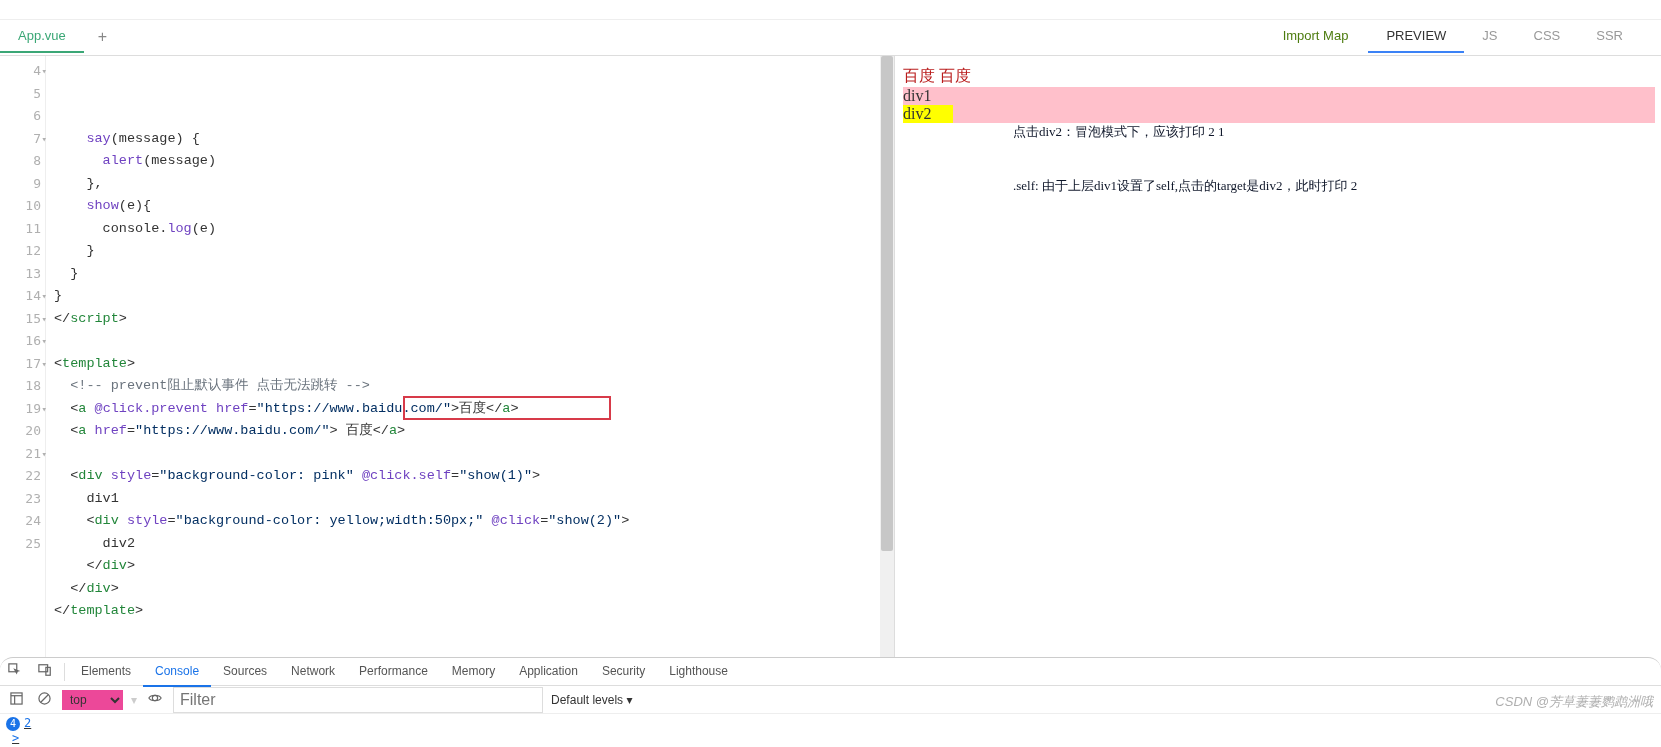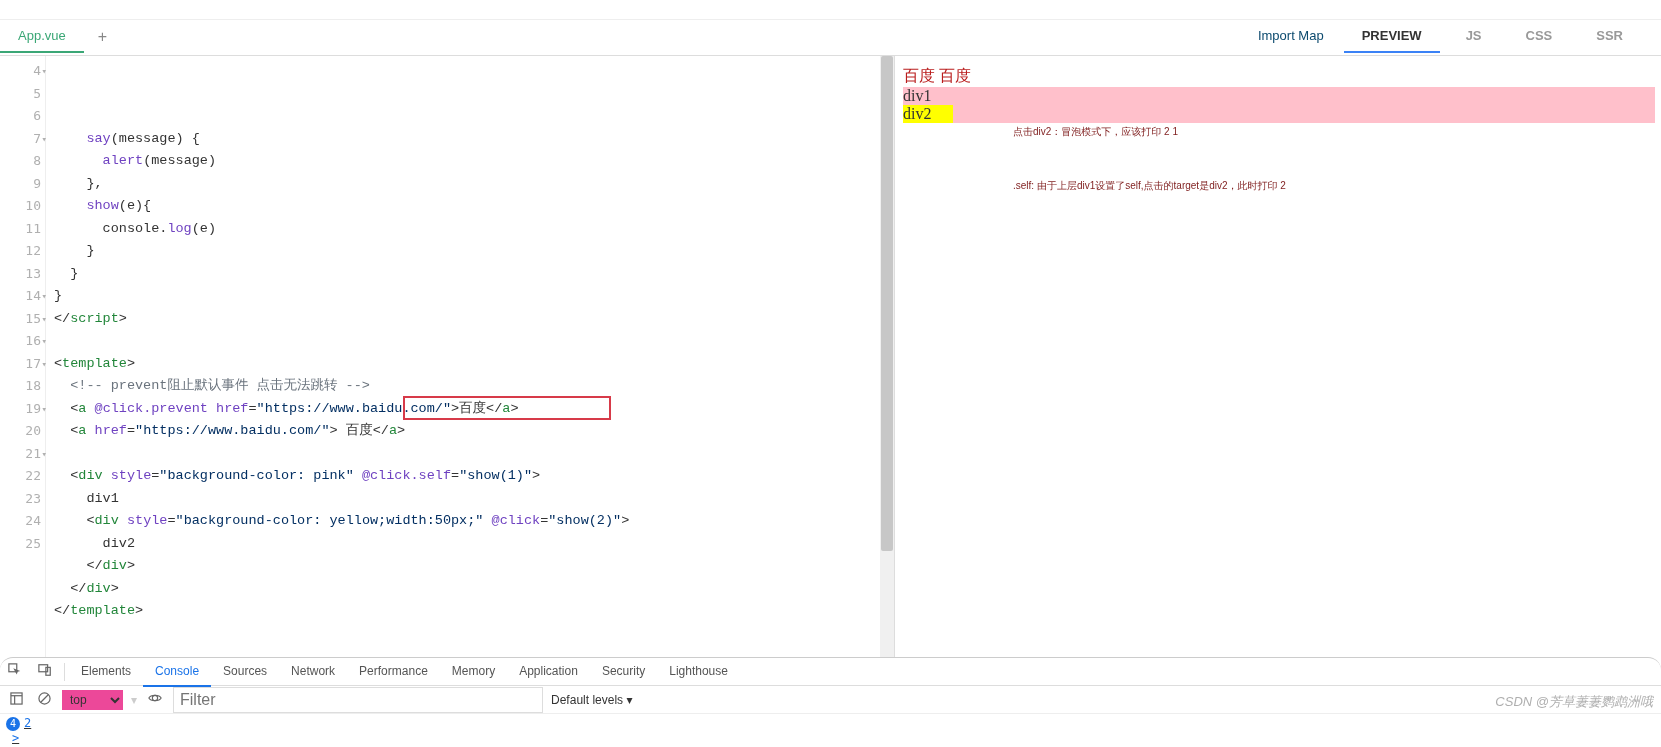--- a/index.html
+++ b/index.html
@@ -7,22 +7,22 @@
   .app { display: flex; flex-direction: column; height: 747px; width: 1661px; }
 
   
   .topbar { height: 20px; border-bottom: 1px solid #eee; }
 
   
   .tabrow { display: flex; align-items: flex-start; height: 36px; border-bottom: 1px solid #ddd; }
   .file-tab { padding: 8px 18px; color: #3ba776; border-bottom: 2px solid #3ba776; font-size: 13px; cursor: pointer; }
   .plus-tab { padding: 8px 14px; color: #888; font-size: 16px; cursor: pointer; }
   .spacer { flex: 1; }
-  .import-map { padding: 8px 20px; color: #0c4a6e; }
-  .preview-tabs { display: flex; gap: 8px; padding-right: 20px; font-weight: bold; }
+  .import-map { padding: 8px 20px; color: #4d7c0f; }
+  .preview-tabs { display: flex; gap: 0; padding-right: 20px; }
   .ptab { padding: 8px 18px; color: #999; cursor: pointer; }
   .ptab.active { color: #333; border-bottom: 2px solid #3b82f6; }
 
   
   .main { flex: 1; display: flex; min-height: 0; }
   .editor-pane { width: 895px; display: flex; border-right: 1px solid #ddd; position: relative; background: #fff; }
   .gutter { width: 46px; background: #fff; padding-top: 4px; text-align: right; color: #b0b0b0; font-family: Consolas, monospace; font-size: 13px; line-height: 22.5px; user-select: none; border-right: 1px solid #eee; }
   .gutter .ln { padding-right: 4px; position: relative; }
   .gutter .ln .fold { position: absolute; right: -2px; color: #b0b0b0; font-size: 9px; }
   .code { flex: 1; padding: 4px 0 0 8px; font-family: Consolas, "Courier New", monospace; font-size: 13.5px; line-height: 22.5px; white-space: pre; overflow: hidden; position: relative; }
@@ -33,21 +33,21 @@
   .c-fn { color: #6f42c1; }
   .c-comment { color: #6a737d; }
   .highlight-box { position: absolute; border: 2px solid #d73a49; pointer-events: none; }
   .scroll-track { position: absolute; right: 0; top: 0; bottom: 0; width: 14px; background: #f0f0f0; }
   .scroll-thumb { position: absolute; right: 1px; top: 0; width: 12px; height: 495px; background: #c7c7c7; border-radius: 2px; }
 
   .preview-pane { flex: 1; padding: 10px 6px 6px 8px; background: #fff; font-family: "Times New Roman", serif; font-size: 16px; }
   .plink { color: #b91c1c; cursor: pointer; }
   .div1 { background: pink; position: relative; }
   .div2 { background: yellow; width: 50px; }
-  .annot { position: absolute; left: 110px; top: 0; color: #7f1d1d; font-family: Liberation Sans, sans-serif; font-size: 10px; line-height: 18px; white-space: pre; }
+  .annot { position: absolute; left: 110px; top: 0; color: #0f172a; font-family: Liberation Serif, serif; font-size: 13px; line-height: 18px; white-space: pre; }
 
   
   .devtools { border-top: 1px solid #ccc; background: #fff; border-radius: 13px; }
   .dt-tabs { display: flex; align-items: center; height: 28px; border-bottom: 1px solid #ddd; font-size: 12px; color: #555; }
   .dt-ico { width: 30px; text-align: center; color: #666; cursor: pointer; }
   .dt-tab { padding: 0 12px; cursor: pointer; line-height: 28px; }
   .dt-tab.active { color: #1a73e8; border-bottom: 2px solid #1a73e8; }
   .dt-bar { display: flex; align-items: center; height: 28px; border-bottom: 1px solid #eee; font-size: 12px; gap: 8px; padding: 0 6px; }
   .dt-bar .ico { width: 20px; text-align: center; color: #666; cursor: pointer; }
   .dt-select { border: none; font-size: 12px; padding: 2px 20px 2px 4px; background: #ec4899; color: #333; }

